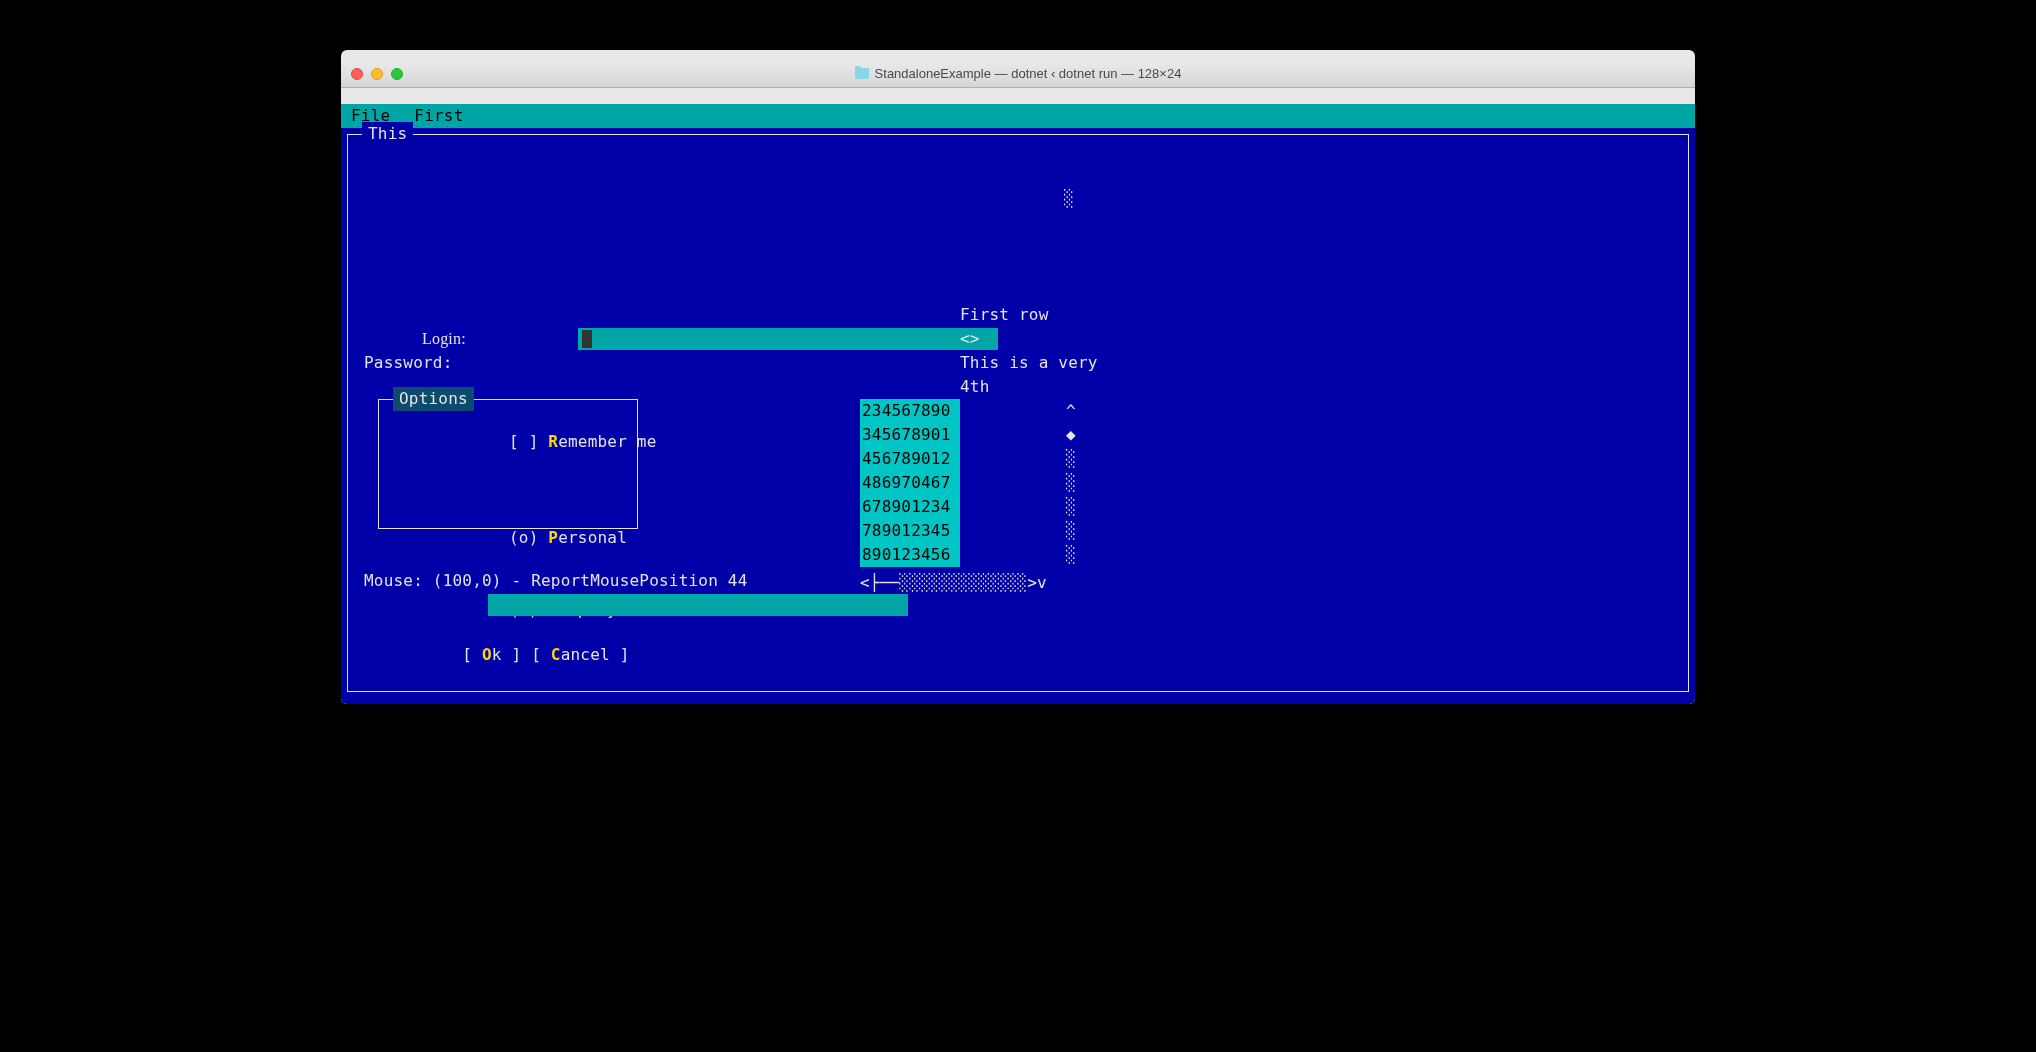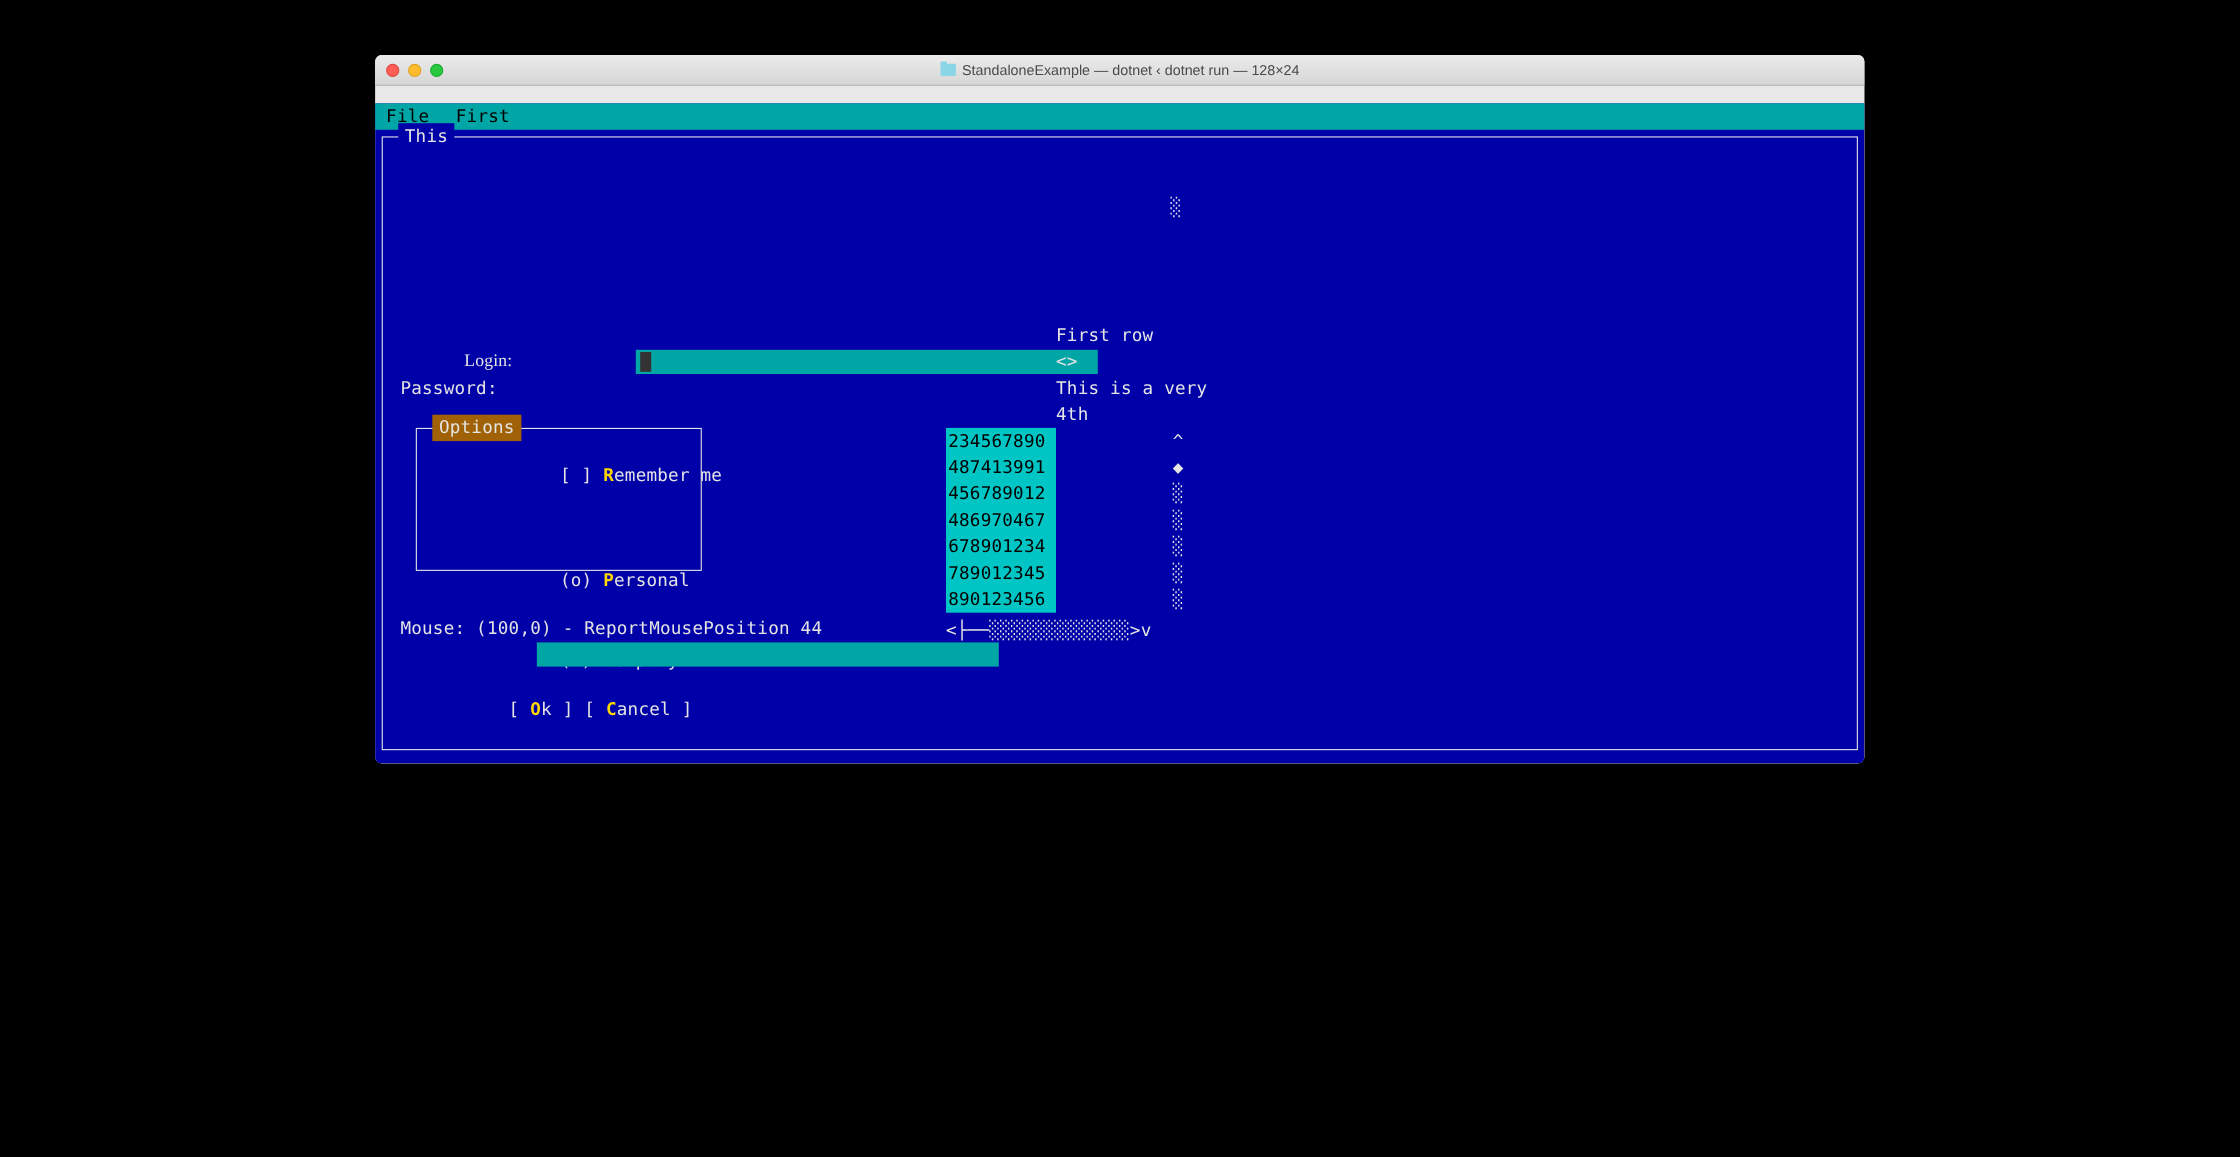--- a/index.html
+++ b/index.html
@@ -22,20 +22,21 @@
     overflow: hidden;
   }
   .titlebar {
     height: 28px;
     background: linear-gradient(#ebebeb, #d6d6d6);
     border-bottom: 1px solid #b0b0b0;
     display: flex;
     align-items: center;
     padding: 12px 10px;
     position: relative;
+    margin-top: 10px;
   }
   .traffic-lights {
     display: flex;
     gap: 8px;
   }
   .tl { width: 12px; height: 12px; border-radius: 50%; }
   .tl.red { background: #ff5f57; border: 0.5px solid #e1483f; }
   .tl.yellow { background: #febc2e; border: 0.5px solid #e1a11e; }
   .tl.green { background: #28c840; border: 0.5px solid #1dac2f; }
   .win-title {
@@ -123,21 +124,21 @@
 
   .options-box {
     position: absolute;
     left: 30px; top: 264px;
     width: 260px; height: 130px;
     border: 1px solid #e4e4e4;
     padding: 6px 12px;
   }
   .options-title {
     position: absolute; top: -13px; left: 14px;
-    background: #a16207; padding: 0 6px;
+    background: #0c4a6e; padding: 0 6px;
   }
   .opt-line { line-height: 24px; white-space: pre; }
   .hot { color: #ffd800; font-weight: bold; }
 
   .listbox {
     position: absolute;
     left: 512px; top: 264px;
     width: 100px;
     background: #00c5c5;
     color: #000;
@@ -235,21 +236,21 @@
           <div class="opt-line">
             <span>(o) </span><span class="hot">P</span><span>ersonal</span>
           </div>
           <div class="opt-line">
             <span>( ) </span><span class="hot">C</span><span>ompany</span>
           </div>
         </div>
 
         <div class="listbox">
           <div>234567890</div>
-          <div>487413991</div>
+          <div>345678901</div>
           <div>456789012</div>
           <div>486970467</div>
           <div>678901234</div>
           <div>789012345</div>
           <div>890123456</div>
         </div>
 
         <div class="v-scroll">
           <div>^</div>
           <div>◆</div>

